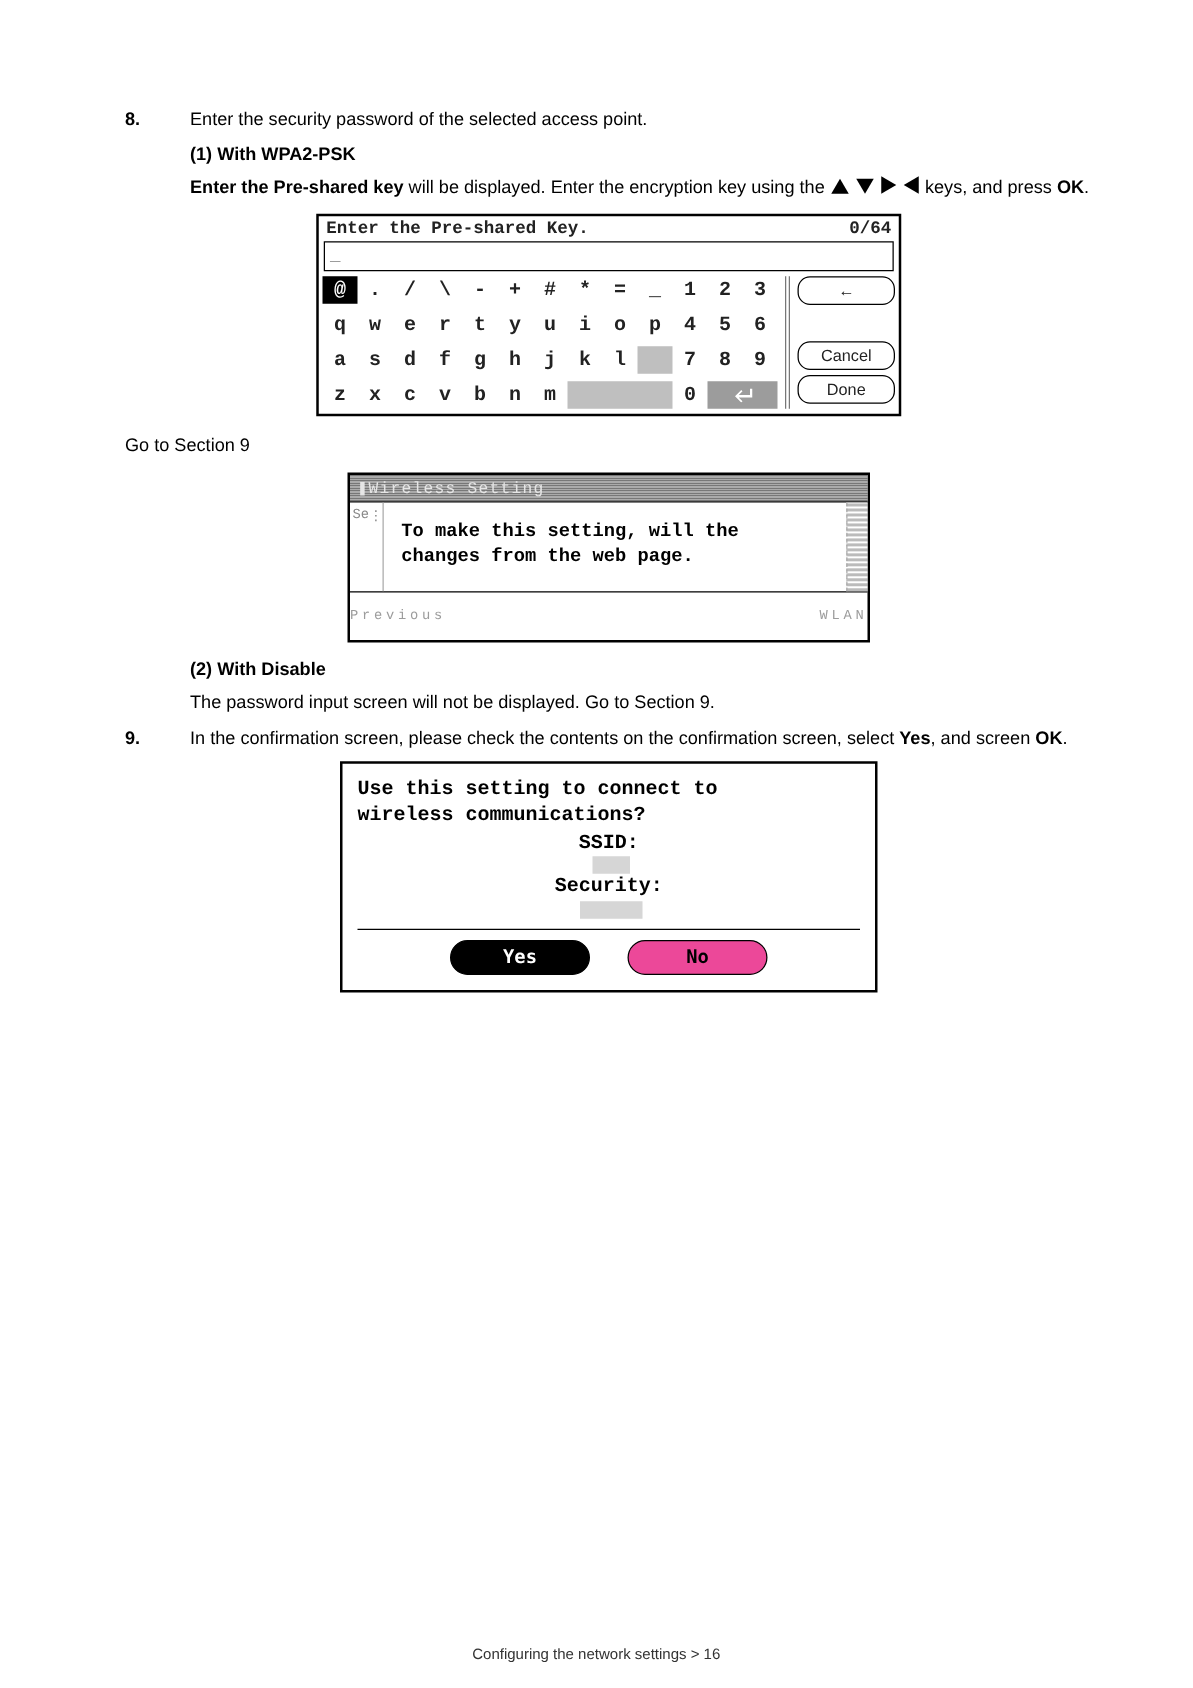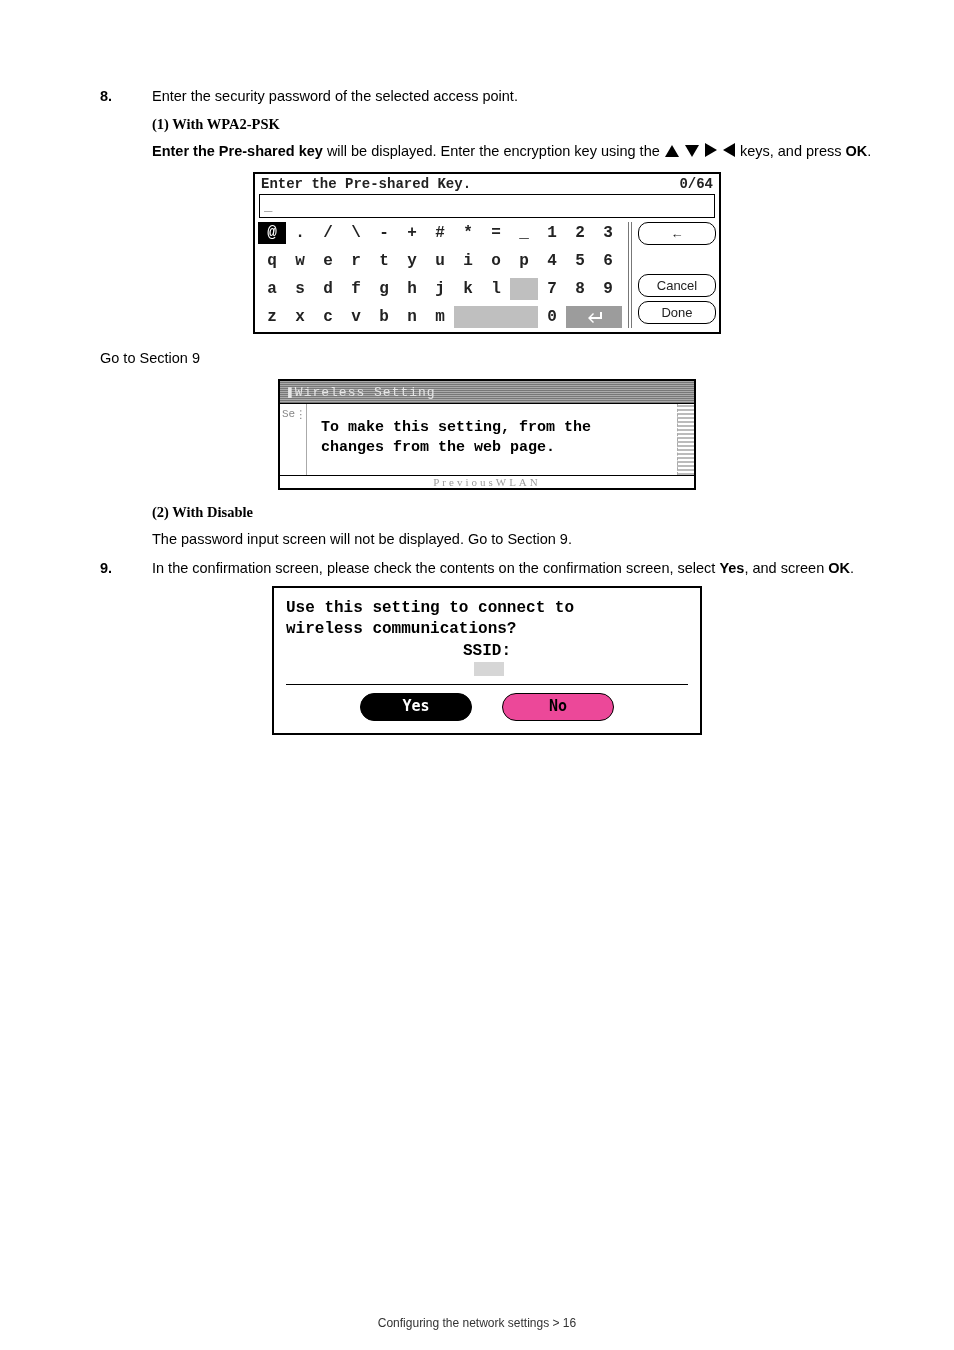--- a/index.html
+++ b/index.html
@@ -26,21 +26,20 @@
   }
   .step-body {
     flex: 1;
   }
   .sub-indent {
     margin-left: 52px;
   }
   .sub-head {
     font-weight: bold;
     margin: 12px 0 8px 0;
-    font-family: Liberation Serif, serif;
   }
   .para {
     margin: 6px 0 10px 0;
     line-height: 1.45;
   }
   .bold { font-weight: bold; }
   .tri {
     display: inline-block;
     width: 0; height: 0;
     vertical-align: -1px;
@@ -159,23 +158,23 @@
     font-size:15px;
     font-weight:bold;
     line-height:1.35;
   }
   .ws-right {
     width:16px;border-left:1px dashed #aaa;
     background: repeating-linear-gradient(0deg,#bbb,#bbb 2px,#fff 2px,#fff 4px);
   }
   .ws-foot {
     border-top:1px solid #000;
-    display:flex;justify-content:center;
-    padding:0 0;
-    font-size:11px;color:#9c9c9c;letter-spacing:3px;font-family:Liberation Serif, serif;
+    display:flex;justify-content:space-between;
+    padding:13px 0;
+    font-size:11px;color:#9c9c9c;letter-spacing:3px;
   }
 
   
   .conf-box {
     width: 402px;
     margin: 10px auto 0 auto;
     border: 2px solid #000;
     font-family: "Lucida Console","Courier New",monospace;
     font-weight: bold;
     font-size: 16px;
@@ -320,21 +319,21 @@
 <div class="sub-indent para">Go to Section 9</div>
 
 <div class="ws-box">
   <div class="ws-title">❚Wireless Setting</div>
   <div class="ws-body">
     <div class="ws-left">
       <span>Se</span>
       <span>⋮</span>
     </div>
     <div class="ws-mid">
-      <div>To make this setting, from the</div>
+      <div>To make this setting, will the</div>
       <div>changes from the web page.</div>
     </div>
     <div class="ws-right"></div>
   </div>
   <div class="ws-foot">
     <span>Previous</span>
     <span>WLAN</span>
   </div>
 </div>
 
@@ -350,20 +349,24 @@
   </div>
 </div>
 
 <div class="conf-box">
   <div>Use this setting to connect to</div>
   <div>wireless communications?</div>
   <div class="conf-row">
     <span>SSID:</span>
     <span class="placeholder" style="width:30px;"></span>
   </div>
+  <div class="conf-row">
+    <span>Security:</span>
+    <span class="placeholder" style="width:50px;"></span>
+  </div>
   <hr class="conf-hr">
   <div class="btn-row">
     <div class="btn btn-yes">Yes</div>
     <div class="btn btn-no">No</div>
   </div>
 </div>
 
 </div>
 
 <div class="footer">Configuring the network settings &gt; 16</div>

